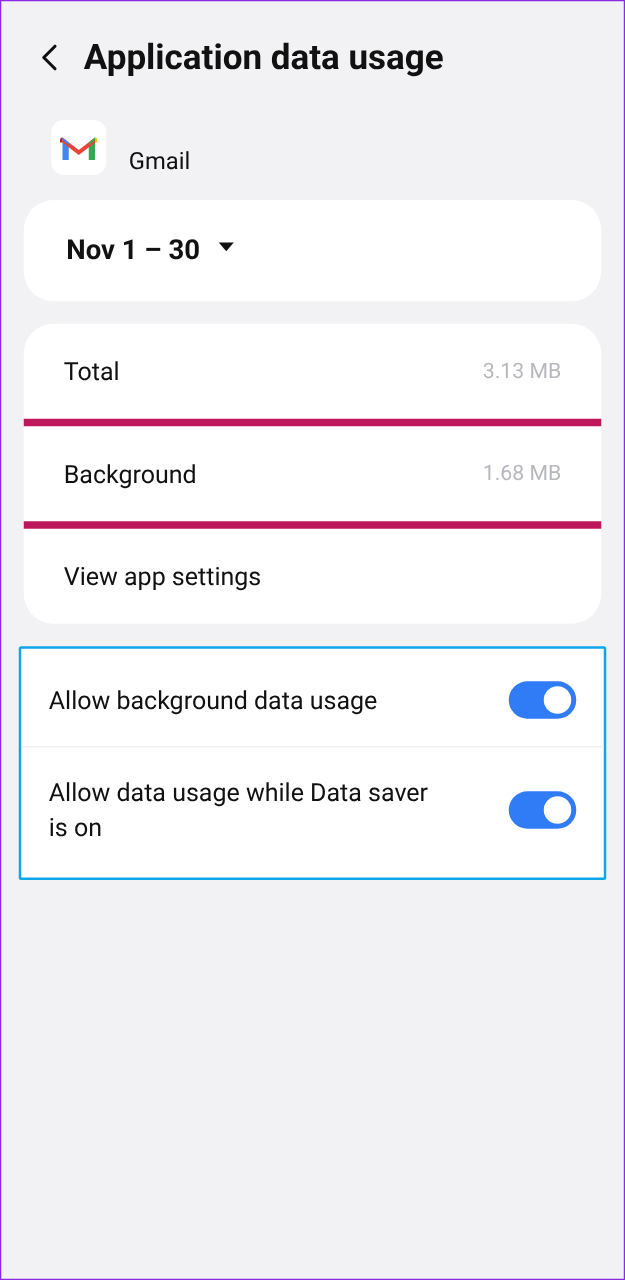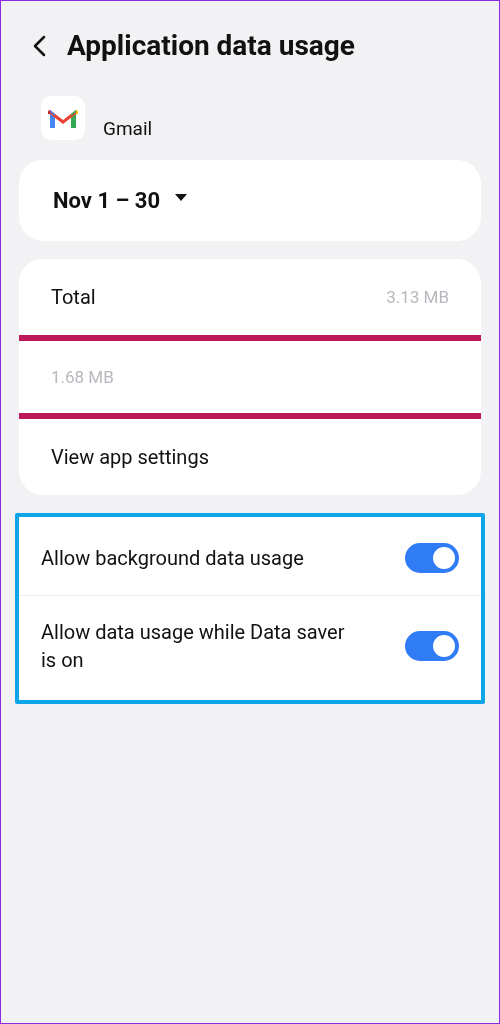--- a/index.html
+++ b/index.html
@@ -79,21 +79,21 @@
     .usage-row:last-child { border-bottom: none; }
     .usage-label { font-size: 20px; color: #111; }
     .usage-value { font-size: 17px; color: #b7b8bd; }
     .view-settings {
       padding: 26px 32px;
       font-size: 20px;
       color: #111;
       cursor: pointer;
     }
     .highlight-wrap {
-      border: 4px solid #0ea5e9;
+      border: 2px solid #0ea5e9;
       border-radius: 2px;
       margin: 0 14px;
       background: #fff;
       padding: 4px 0;
     }
     .toggle-row {
       display: flex;
       justify-content: space-between;
       align-items: center;
       padding: 22px 22px;
@@ -165,20 +165,21 @@
     </div>
   </div>
 </div>
 
 <div class="card usage-card">
   <div class="usage-row">
     <div class="usage-label">Total</div>
     <div class="usage-value">3.13 MB</div>
   </div>
   <div class="usage-row">
+    <div class="usage-label">Background</div>
     <div class="usage-value">1.68 MB</div>
   </div>
   <div class="view-settings">View app settings</div>
 </div>
 
 <div class="highlight-wrap">
   <div class="toggle-row">
     <div class="toggle-label">Allow background data usage</div>
     <div class="switch"></div>
   </div>

